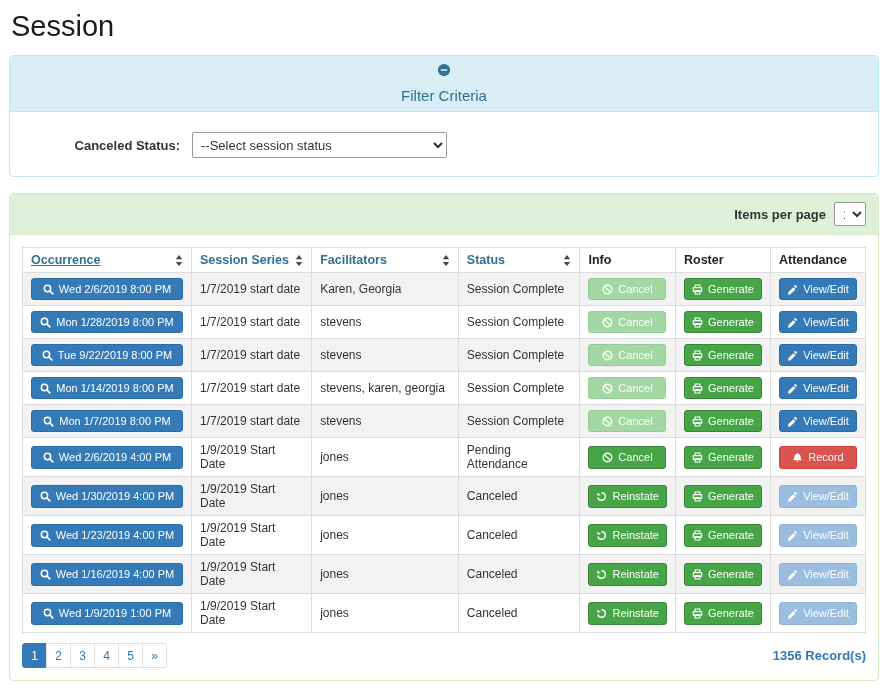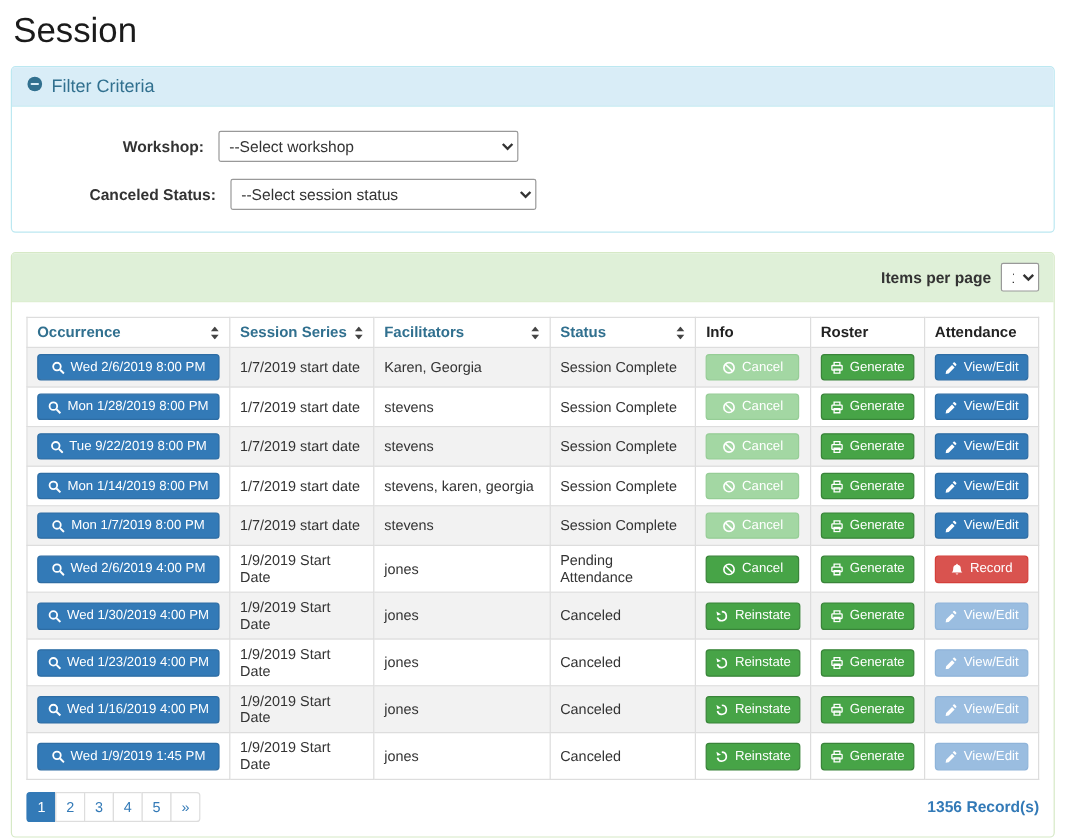--- a/index.html
+++ b/index.html
@@ -2,21 +2,21 @@
 <html><head>
 <meta charset="utf-8">
 <style>
   * { box-sizing: border-box; }
   body { margin:0; background:#fff; color:#333; font-family:"Liberation Sans", sans-serif; font-size:13px; }
   .page { padding:6px 9px 0; }
   h1.page-title { font-size:29px; font-weight:400; color:#1b1b1b; margin:4px 0 12px 2px; }
 
   .panel { border:1px solid #ddd; border-radius:4px; margin-bottom:16px; background:#fff; }
   .panel-info { border-color:#bce8f1; }
-  .panel-info > .panel-heading { background:#d9edf7; color:#31708f; border-bottom:1px solid #bce8f1; border-radius:3px 3px 0 0; padding:7px 12px; font-size:15px; display:flex; align-items:center; gap:7px; cursor:pointer; }
+  .panel-info > .panel-heading { background:#d9edf7; color:#31708f; border-bottom:1px solid #bce8f1; border-radius:3px 3px 0 0; padding:7px 12px; font-size:15px; display:flex; align-items:center; gap:7px; cursor:pointer;flex-direction:column; }
   .panel-success { border-color:#d6e9c6; }
   .panel-success > .panel-heading { background:#dff0d8; border-bottom:1px solid #d6e9c6; border-radius:3px 3px 0 0; padding:8px 12px; display:flex; justify-content:flex-end; align-items:center; gap:8px; }
 
   .panel-body { padding:12px; }
   .filter-row { display:flex; align-items:center; margin:8px 0 14px; }
   .filter-field { display:flex; align-items:center; }
   .filter-field label { width:160px; text-align:right; padding-right:12px; font-weight:bold; font-size:13px; }
   .filter-field.status-field { margin-left:40px; }
   .filter-field.status-field label { width:130px; }
   select { font-family:inherit; font-size:13px; height:26px; border:1px solid #999; border-radius:2px; background:#fff; color:#333; padding:1px 4px; }
@@ -26,21 +26,21 @@
   .items-per-page { display:flex; align-items:center; gap:8px; font-weight:bold; color:#333; font-size:13px; }
   .items-per-page select { width:32px; height:24px; }
 
   table.sessions { width:100%; border-collapse:collapse; background:#fff; font-size:12px; }
   table.sessions th, table.sessions td { border:1px solid #ddd; padding:5px 8px; text-align:left; vertical-align:middle; }
   table.sessions th { font-weight:bold; font-size:12.5px; background:#fff; color:#222; }
   table.sessions th.sortable { color:#31708f; cursor:pointer; }
   .th-wrap { display:flex; align-items:center; justify-content:space-between; gap:6px; }
   .icon.sort { color:#444; display:inline-flex; }
   table.sessions tbody tr:nth-child(odd) { background:#f2f2f2; }
-  table.sessions th:nth-child(1){ width:160px; }
+  table.sessions th:nth-child(1){ width:160px;text-decoration:underline; }
   table.sessions th:nth-child(2){ width:128px; }
   table.sessions th:nth-child(3){ width:156px; }
   table.sessions th:nth-child(4){ width:130px; }
   table.sessions th:nth-child(5){ width:95px; }
   table.sessions th:nth-child(6){ width:95px; }
 
   .btn { display:inline-flex; align-items:center; justify-content:center; gap:5px; border-radius:3px; font-size:11px; line-height:1.1; padding:4px 7px; color:#fff; border:1px solid rgba(0,0,0,0.15); white-space:nowrap; cursor:pointer; font-family:inherit; }
   .btn .icon { display:inline-flex; }
   .btn-primary { background:#337ab7; border-color:#2e6da4; }
   .btn-primary.disabled { background:#9abde0; border-color:#8fb4d9; cursor:default; }
@@ -67,28 +67,20 @@
 
   <div class="panel panel-info">
     <div class="panel-heading">
       <span class="icon"><svg width="14" height="14" viewBox="0 0 16 16">
             <circle cx="8" cy="8" r="7" fill="currentColor"></circle>
             <rect x="4" y="7.1" width="8" height="1.8" rx="0.9" fill="#d9edf7"></rect>
           </svg></span>
       <span>Filter Criteria</span>
     </div>
     <div class="panel-body">
-      <div class="filter-row">
-        <div class="filter-field">
-          <label>Workshop:</label>
-          <select>
-            <option>--Select workshop</option>
-          </select>
-        </div>
-      </div>
       <div class="filter-row" style="margin-bottom:6px;">
         <div class="filter-field status-field">
           <label>Canceled Status:</label>
           <select>
             <option>--Select session status</option>
           </select>
         </div>
       </div>
     </div>
   </div>
@@ -539,21 +531,21 @@
                 </button></td>
             </tr>
             <tr>
               <td><button class="btn btn-primary btn-occ">
                   <span class="icon">
                     <svg width="11" height="11" viewBox="0 0 16 16">
                       <circle cx="6.5" cy="6.5" r="4.6" fill="none" stroke="currentColor" stroke-width="2.2"></circle>
                       <line x1="10.3" y1="10.3" x2="15" y2="15" stroke="currentColor" stroke-width="2.4"></line>
                     </svg>
                   </span>
-                  <span>Wed 1/9/2019 1:45 PM</span>
+                  <span>Wed 1/9/2019 1:00 PM</span>
                 </button></td>
               <td>1/9/2019 Start Date</td>
               <td>jones</td>
               <td>Canceled</td>
               <td class="action-cell"><button class="btn btn-success">
                   <span class="icon">
                     <svg width="11" height="11" viewBox="0 0 16 16">
                       <path d="M8 2.5a5.5 5.5 0 1 1-5.3 7" fill="none" stroke="currentColor" stroke-width="2"></path>
                       <path d="M1.5 2.2l1 4.8 4.6-1.3z" fill="currentColor"></path>
                     </svg>

